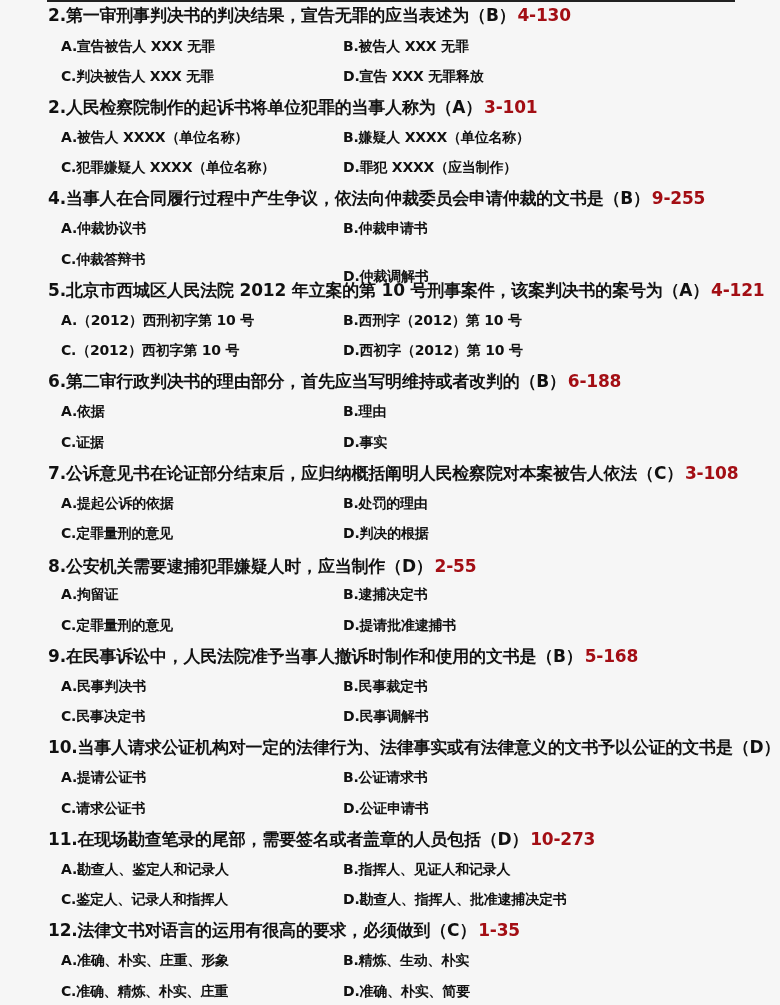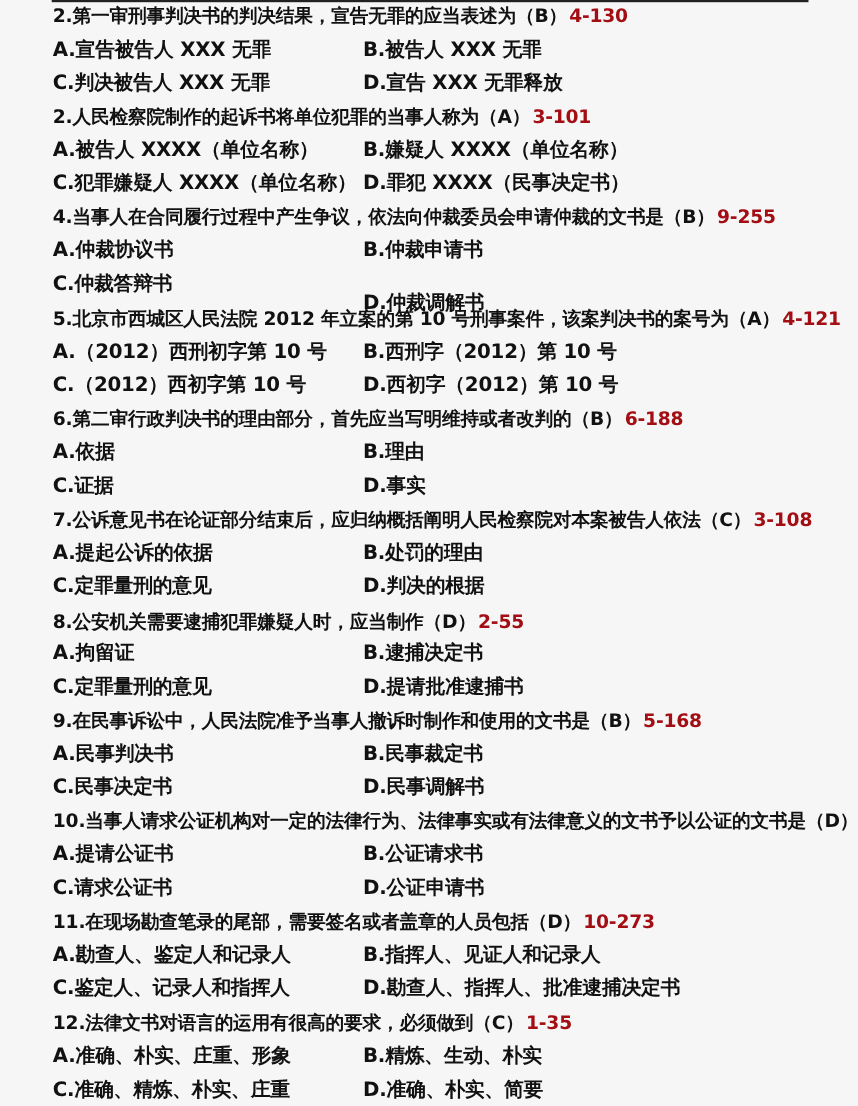--- a/index.html
+++ b/index.html
@@ -13,21 +13,21 @@
   .top-rule {
     position: absolute; left: 47px; top: 0; width: 688px; height: 2px;
     background: #222;
   }
   .doc { position: absolute; left: 48px; top: 0; width: 700px; }
   .row {
     position: absolute; left: 0; height: 20px; line-height: 20px;
     font-size: 17px; font-weight: bold; white-space: nowrap;
     letter-spacing: -0.2px;
   }
-  .opt { position: absolute; height: 20px; line-height: 20px; font-size: 18px; font-weight: bold; white-space: nowrap; letter-spacing: -0.2px;}
+  .opt { position: absolute; height: 20px; line-height: 20px; font-size: 14px; font-weight: bold; white-space: nowrap; letter-spacing: -0.2px; margin-left: 13px;}
   .opt.b { left: 282px; }
   .opt.a { left: 0; }
   .ref { color: #a30e14; margin-left: 2px; }
 </style>
 </head>
 <body>
 
 <div class="top-rule"></div>
 
 <div class="doc">
@@ -38,21 +38,21 @@
     <div class="opt b" style="top:36px">B.被告人 XXX 无罪</div>
     <div class="opt a" style="top:66px">C.判决被告人 XXX 无罪</div>
     <div class="opt b" style="top:66px">D.宣告 XXX 无罪释放</div>
   </div>
 
   <div>
     <div class="row" style="top:97px"><span>2.人民检察院制作的起诉书将单位犯罪的当事人称为（A）</span><span class="ref">3-101</span></div>
     <div class="opt a" style="top:127px">A.被告人 XXXX（单位名称）</div>
     <div class="opt b" style="top:127px">B.嫌疑人 XXXX（单位名称）</div>
     <div class="opt a" style="top:157px">C.犯罪嫌疑人 XXXX（单位名称）</div>
-    <div class="opt b" style="top:157px">D.罪犯 XXXX（民事决定书）</div>
+    <div class="opt b" style="top:157px">D.罪犯 XXXX（应当制作）</div>
   </div>
 
   <div>
     <div class="row" style="top:188px"><span>4.当事人在合同履行过程中产生争议，依法向仲裁委员会申请仲裁的文书是（B）</span><span class="ref">9-255</span></div>
     <div class="opt a" style="top:218px">A.仲裁协议书</div>
     <div class="opt b" style="top:218px">B.仲裁申请书</div>
     <div class="opt a" style="top:249px">C.仲裁答辩书</div>
     <div class="opt b" style="top:266px">D.仲裁调解书</div>
   </div>
 

